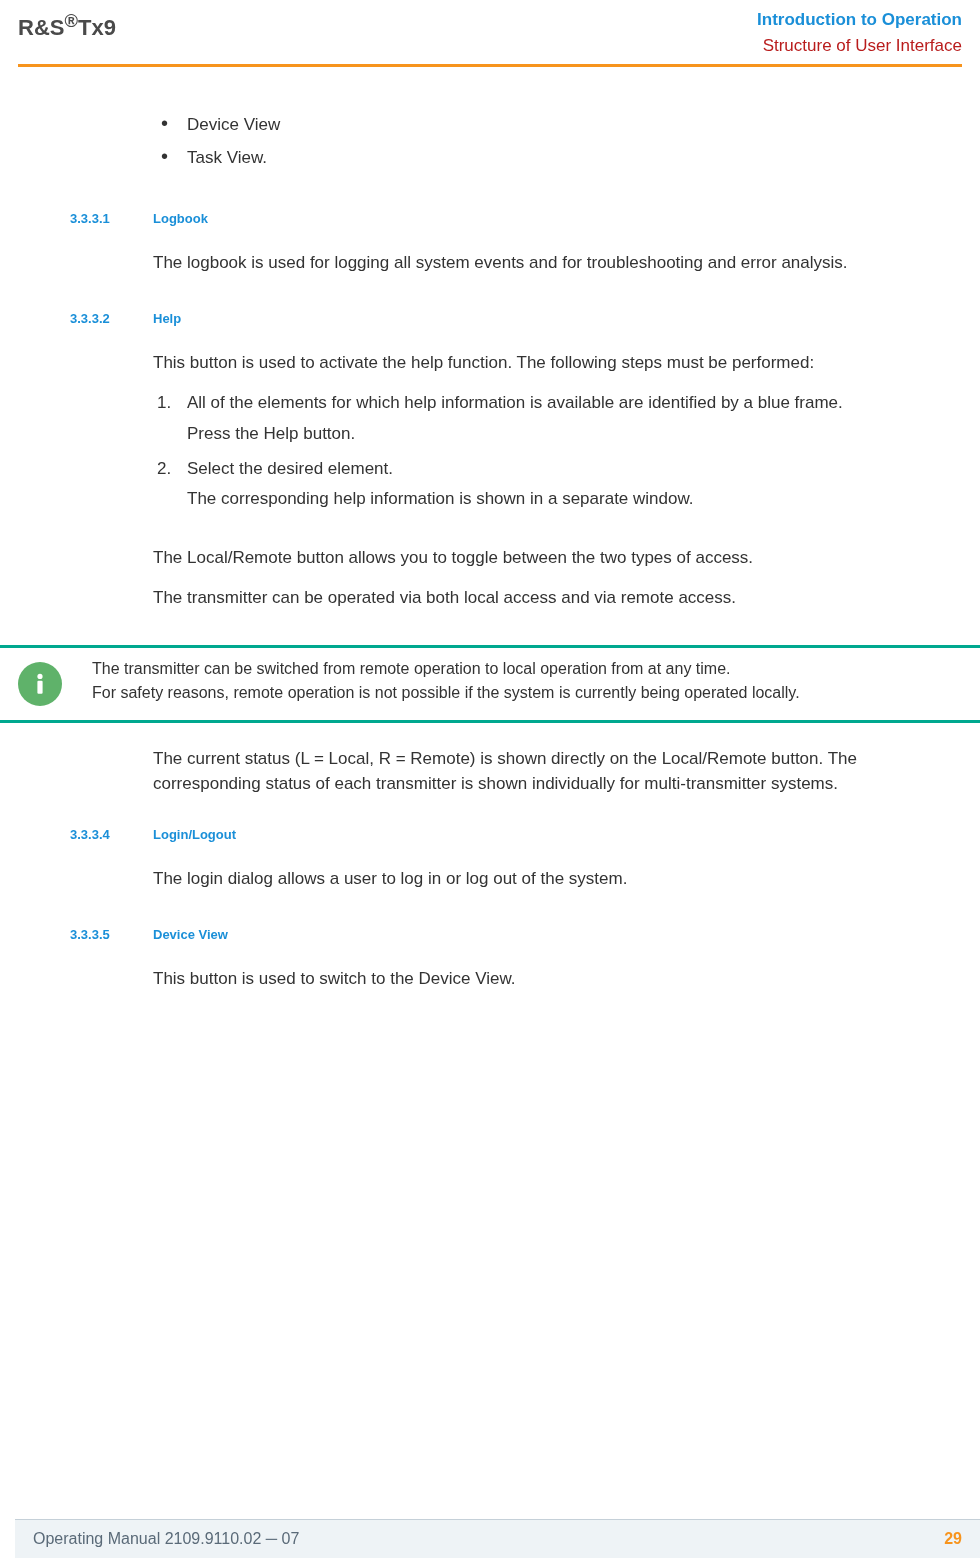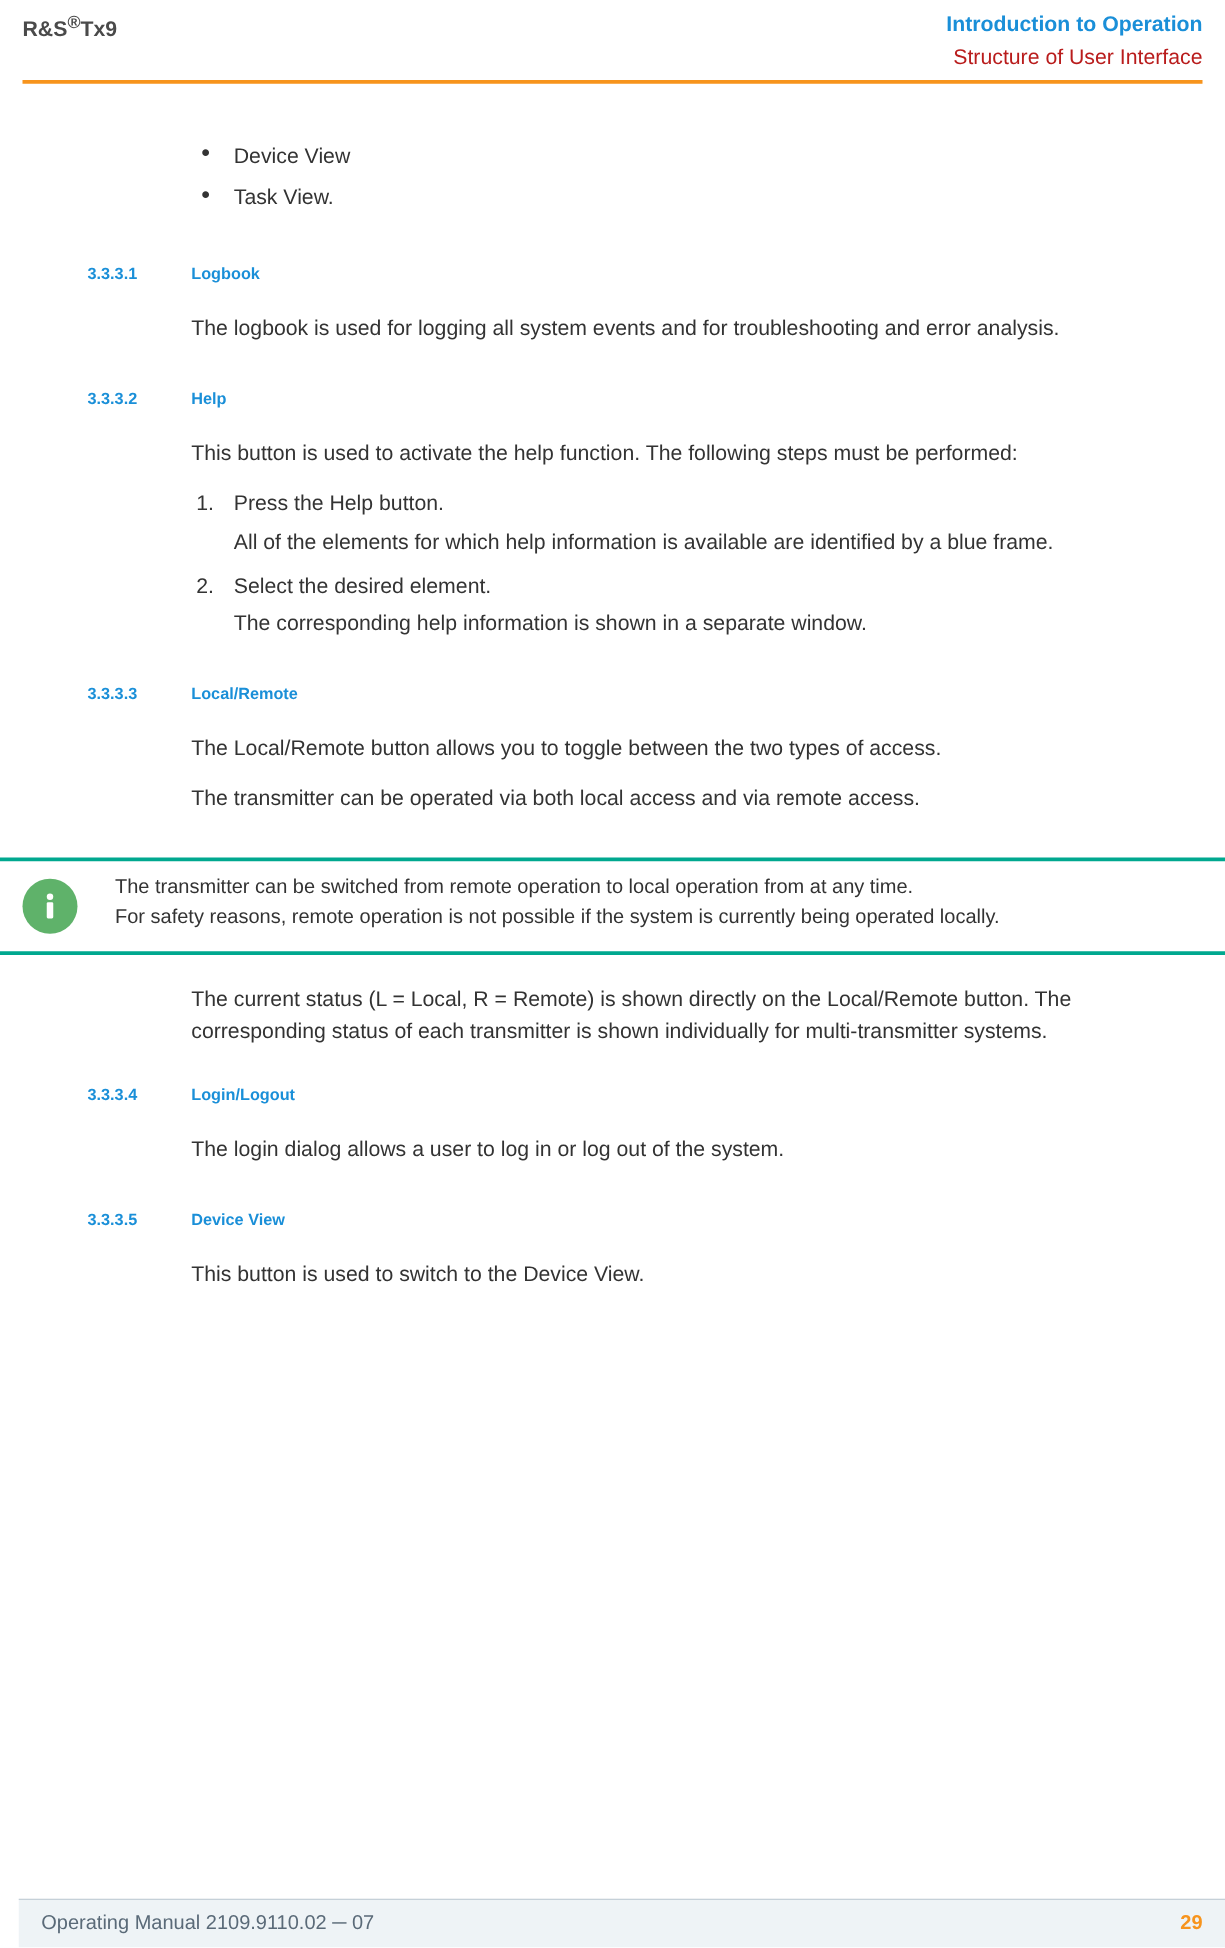--- a/index.html
+++ b/index.html
@@ -10,21 +10,21 @@
     background: #fff;
     position: relative;
     color: #333;
   }
   .header {
     padding: 10px 18px 6px 18px;
     display: flex;
     justify-content: space-between;
     align-items: flex-start;
   }
-  .header-left { font-size: 17px; font-weight: bold; color: #4a4a4a; }
+  .header-left { font-size: 22px; font-weight: bold; color: #4a4a4a; }
   .header-right { text-align: right; }
   .chapter-title { font-size: 17px; font-weight: bold; color: #1a8fd8; }
   .section-title { font-size: 17px; color: #b91c1c; margin-top: 6px; }
   .orange-rule {
     height: 3px;
     background: #f7941d;
     margin: 2px 18px 0 18px;
   }
   .content {
     padding: 46px 60px 0 70px;
@@ -116,36 +116,32 @@
 
   <div class="section">
     <div class="h4">
       <span class="num">3.3.3.2</span>
       <span>Help</span>
     </div>
     <div class="body-indent">
       <p>This button is used to activate the help function. The following steps must be performed:</p>
       <ol class="steps">
         <li>
+          <p>All of the elements for which help information is available are identified by a blue frame.</p>
           <p>Press the Help button.</p>
-          <p>All of the elements for which help information is available are identified by a blue frame.</p>
         </li>
         <li>
           <p>Select the desired element.</p>
           <p>The corresponding help information is shown in a separate window.</p>
         </li>
       </ol>
     </div>
   </div>
 
   <div class="section">
-    <div class="h4">
-      <span class="num">3.3.3.3</span>
-      <span>Local/Remote</span>
-    </div>
     <div class="body-indent">
       <p>The Local/Remote button allows you to toggle between the two types of access.</p>
       <p>The transmitter can be operated via both local access and via remote access.</p>
     </div>
   </div>
 </div>
 
 <div class="info-block">
   <div class="info-icon">
     <svg viewBox="0 0 24 24">

